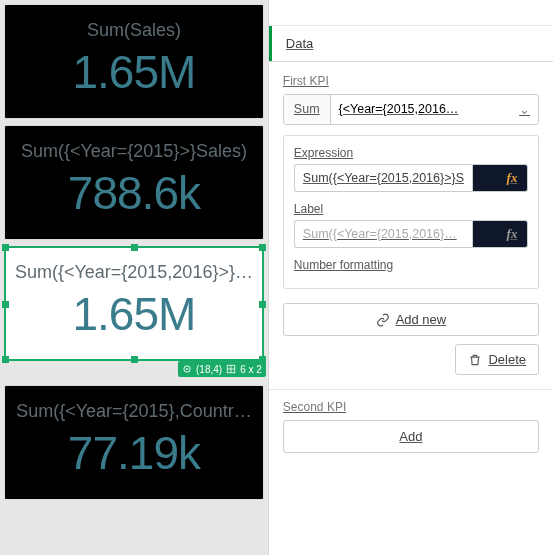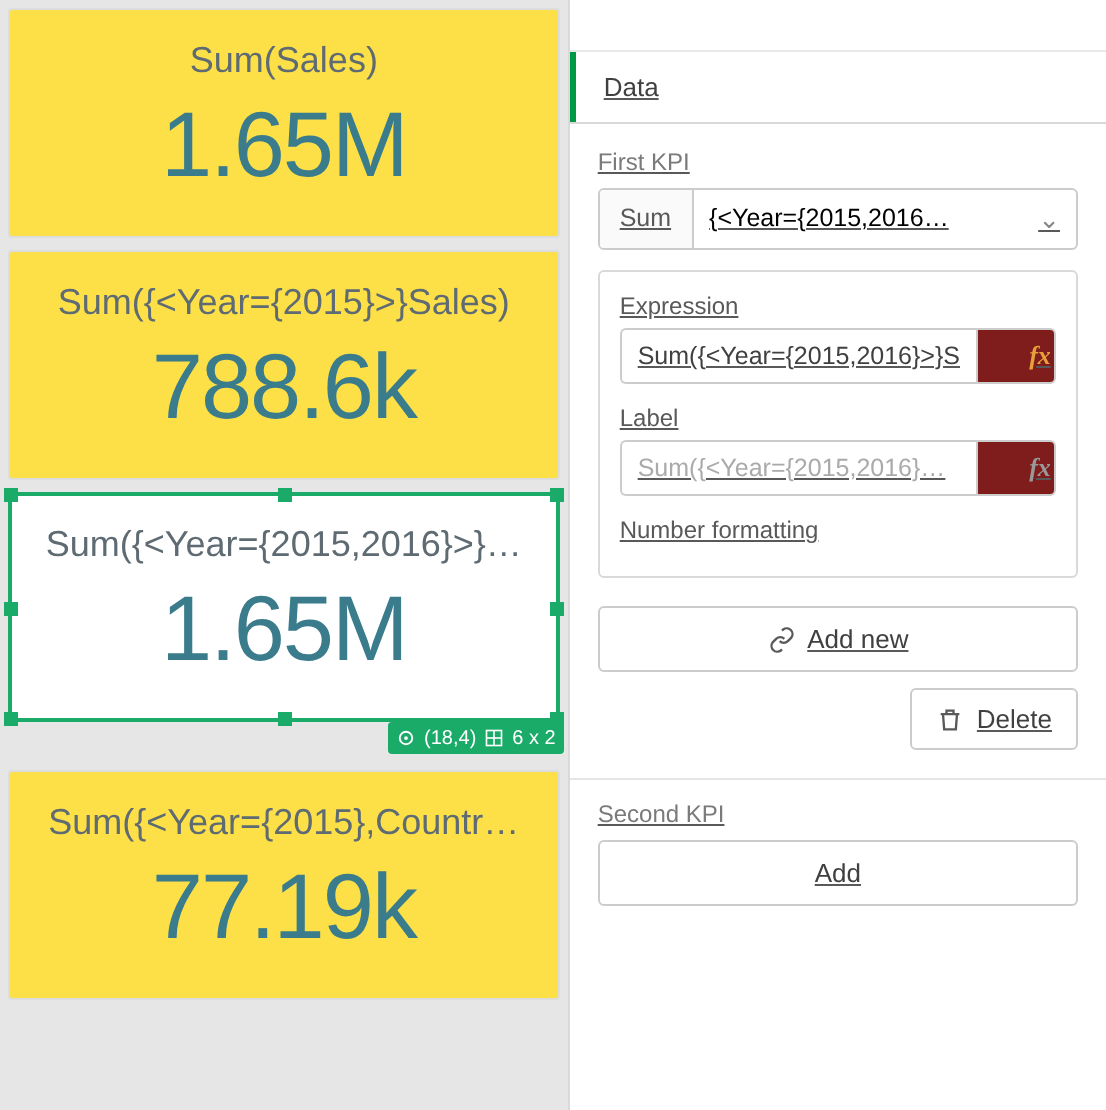--- a/index.html
+++ b/index.html
@@ -1,20 +1,20 @@
 <!DOCTYPE html>
 <html><head>
 <meta charset="utf-8">
 <style>
   * { box-sizing: border-box; margin: 0; padding: 0; font-family: "Segoe UI", Arial, sans-serif; }
   body { width: 553px; height: 555px; background: #f2f2f2; display: flex; overflow: hidden; }
   
   .canvas { width: 302px; background: #e6e6e6; padding: 4px 4px 0 4px; position: relative; }
   .kpi-card {
-    background: #fde047; border: 1px solid #dcdcdc; margin: 0 0 6px 0;
+    background: #000000; border: 1px solid #dcdcdc; margin: 0 0 6px 0;
     text-align: center; padding: 10px 8px 14px 8px; border-radius: 2px;
     height: 115px; display: flex; flex-direction: column; justify-content: center;
   }
   .kpi-card.selected {
     background: #fff; border: 2px solid #1aab69; position: relative;
   }
   .kpi-card.selected::before, .kpi-card.selected::after { content:""; }
   .handle { position:absolute; width:7px; height:7px; background:#1aab69; }
   .h-tl{top:-4px;left:-4px}.h-tr{top:-4px;right:-4px}.h-bl{bottom:-4px;left:-4px}.h-br{bottom:-4px;right:-4px}
   .h-tc{top:-4px;left:calc(50% - 3px)}.h-bc{bottom:-4px;left:calc(50% - 3px)}
@@ -44,22 +44,22 @@
   
   .block { border:1px solid #d9d9d9; border-radius:3px; padding:10px 10px 12px 10px; margin-bottom:14px; }
   .field-label { font-size:12px; color:#595959; margin-bottom:4px; }
   .fx-row { display:flex; margin-bottom:10px; }
   .fx-input {
     flex:1; border:1px solid #ccc; border-right:none; padding:6px 8px; font-size:12.5px;
     color:#404040; border-radius:3px 0 0 3px; min-width:0; overflow:hidden; white-space:nowrap; text-overflow:ellipsis;
   }
   .fx-input.placeholder { color:#aaa; }
   .fx-btn {
-    width:40px; border:1px solid #ccc; border-radius:0 3px 3px 0; display:flex;
-    align-items:center; justify-content:center; background:#7f1d1d; font-style:italic; font-family:Georgia,serif; font-weight:700;padding-left:24px;
+    width:56px; border:1px solid #ccc; border-radius:0 3px 3px 0; display:flex;
+    align-items:center; justify-content:center; background:#0f172a; font-style:italic; font-family:Georgia,serif; font-weight:700;padding-left:24px;
   }
   .fx-btn.orange { color:#e8a13a; }
   .fx-btn.gray { color:#999; }
   
   .select-row {
     border:1px solid #ccc; border-radius:3px; padding:7px 8px; font-size:12.5px;
     display:flex; justify-content:space-between; align-items:center; color:#404040; margin-bottom:4px;
   }
   .caret-down { width:0;height:0;border-left:5px solid transparent;border-right:5px solid transparent;border-top:6px solid #888; }
   

